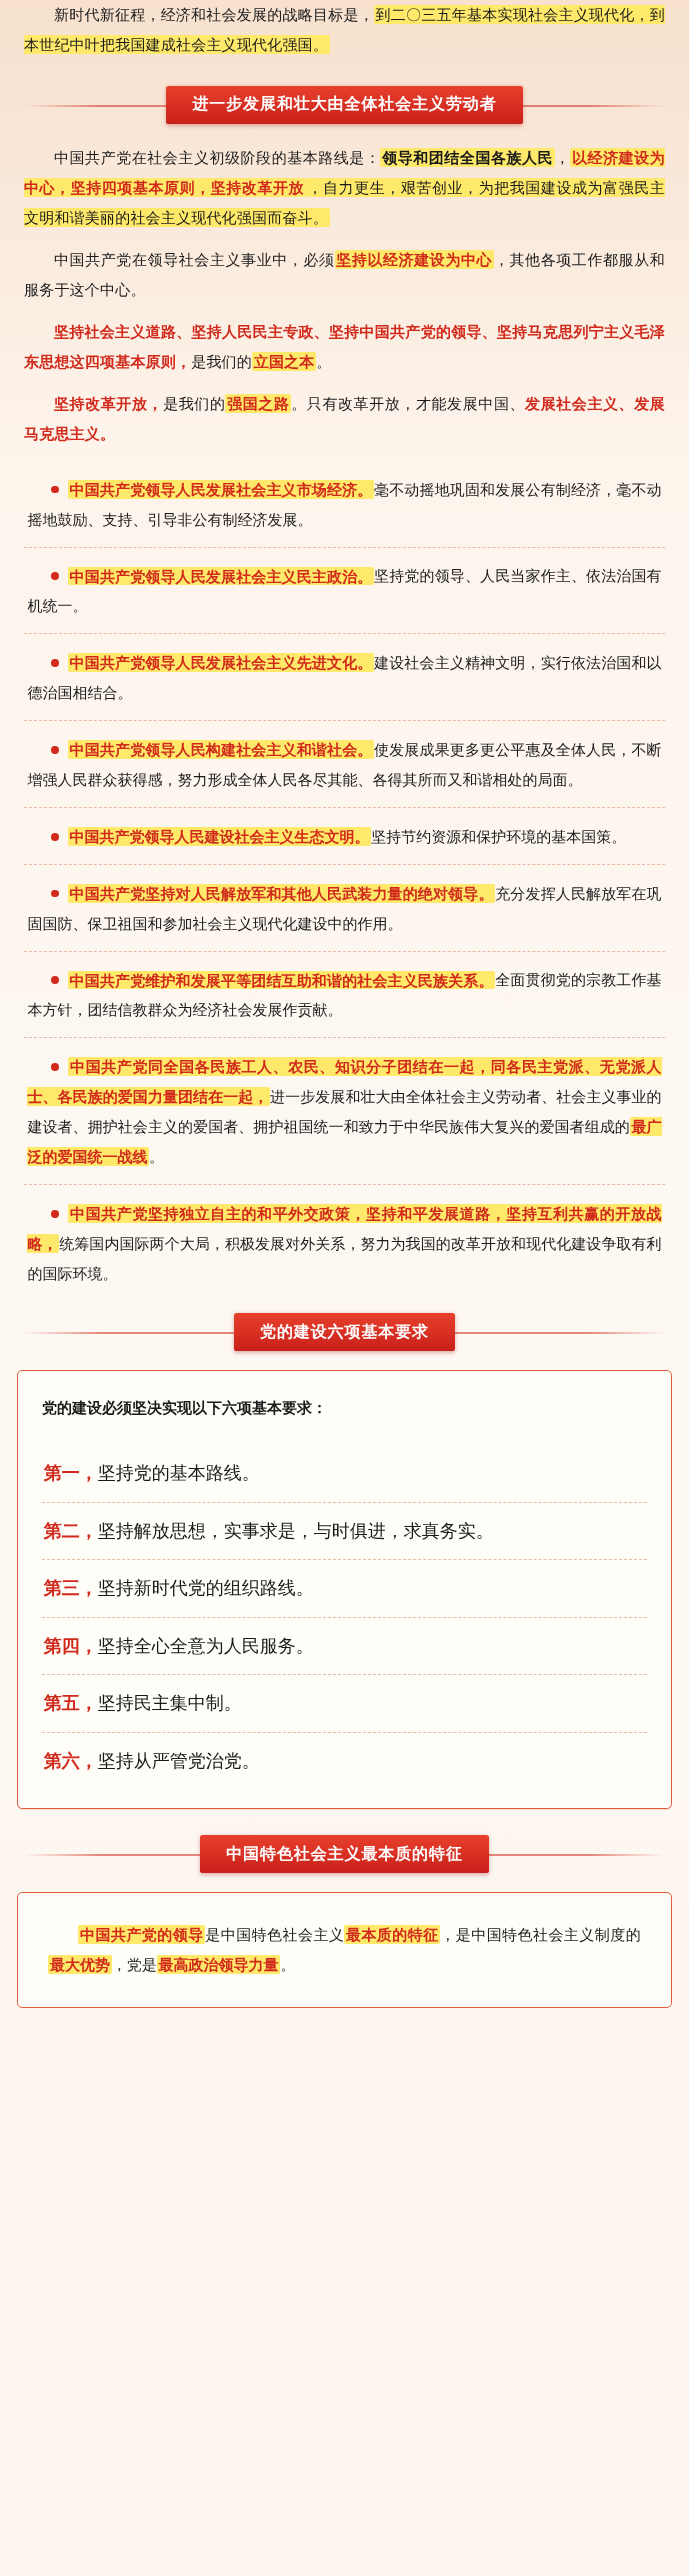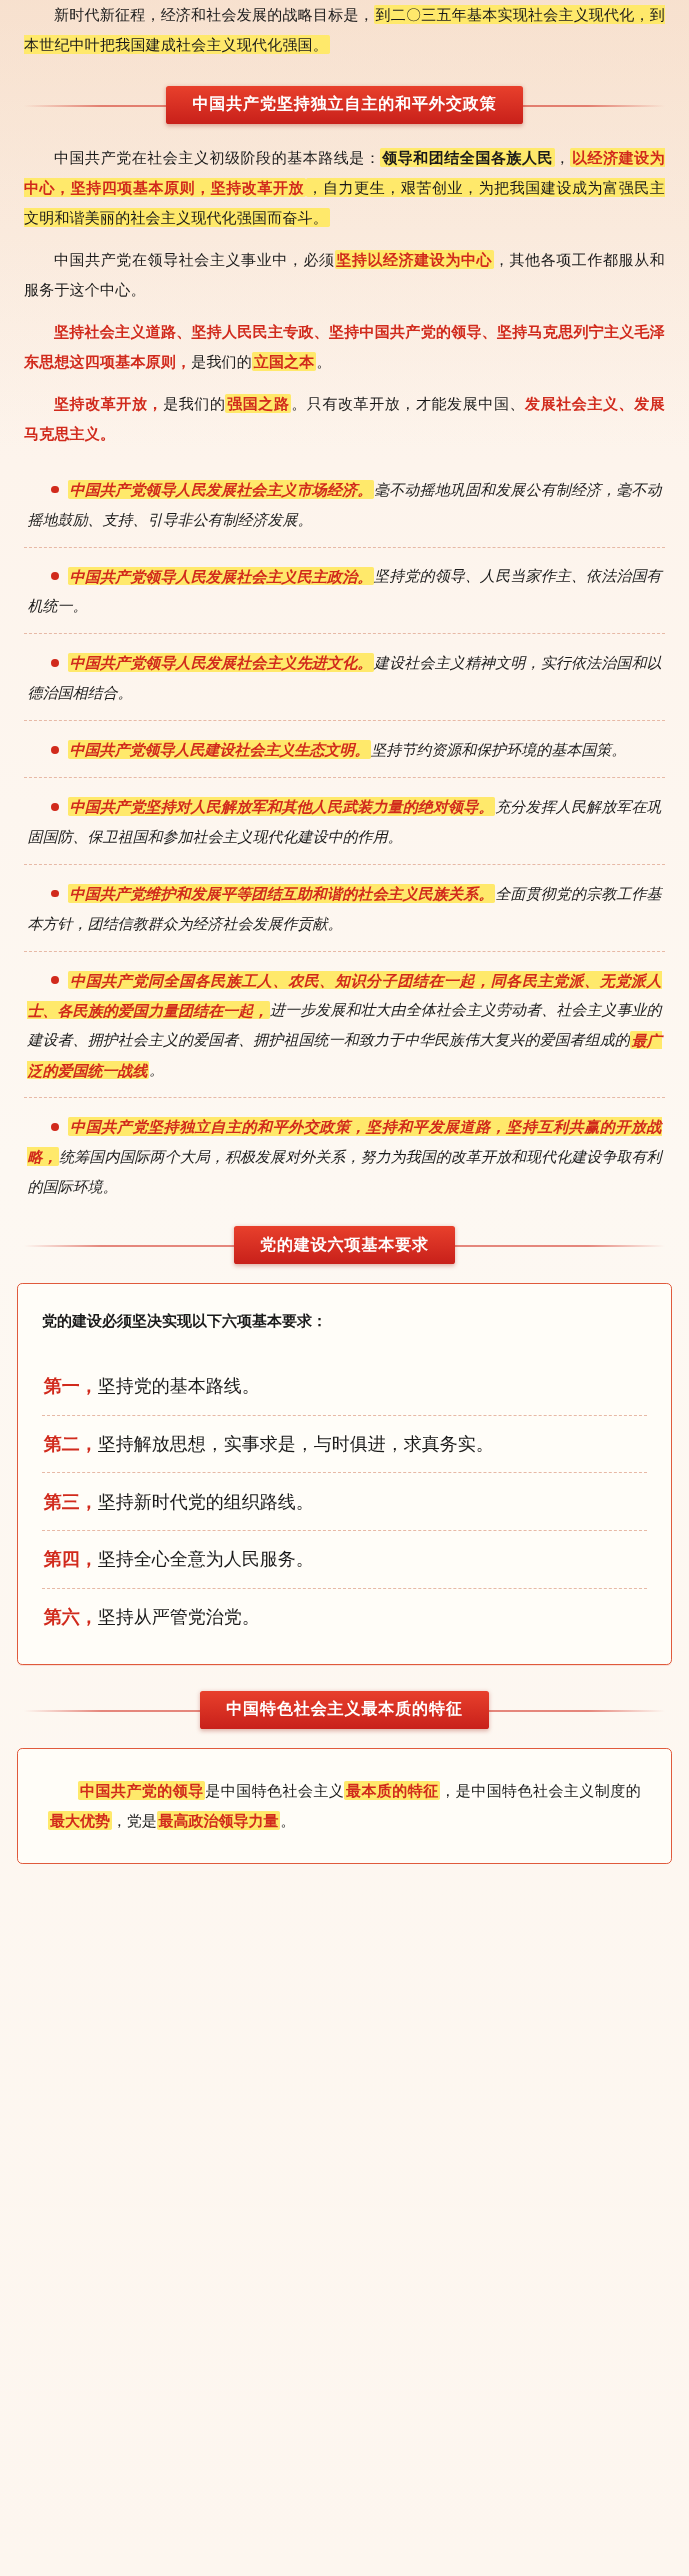--- a/index.html
+++ b/index.html
@@ -102,21 +102,20 @@
     position: relative;
     padding: 13.8px 3.4px 12px 3.4px;
     border-top: 0.9px dashed #e7b9a6;
   }
   .bullet-block:first-of-type { border-top: none; }
   .bullet-block p {
     font-size: 15px;
     line-height: 2.0;
     margin: 0;
     text-align: justify;
-    font-style: italic;
   }
   .bullet-block .dot {
     display: inline-block;
     width: 7.8px;
     height: 7.8px;
     border-radius: 50%;
     background: #d12a1c;
     margin: 0 8.6px 2.6px 24px;
     vertical-align: middle;
   }
@@ -179,39 +178,42 @@
 </head>
 <body>
 
 <div class="page">
   <div class="inner">
 
     <p class="para indent" id="intro-paragraph"><span>新时代新征程，经济和社会发展的战略目标是，</span><span class="hl-yellow">到二〇三五年基本实现社会主义现代化，到本世纪中叶把我国建成社会主义现代化强国。</span></p>
 
     <div class="banner">
       <div class="rule"></div>
-      <div class="plate">中国共产党坚持独立自主的和平外交政策</div>
+      <div class="plate">进一步发展和壮大由全体社会主义劳动者</div>
     </div>
 
     <div id="section-basic-line-body">
         <p class="para indent"><span>中国共产党在社会主义初级阶段的基本路线是：</span><span class="hl-yellow bold">领导和团结全国各族人民</span><span>，</span><span class="hl-yellow red-b">以经济建设为中心，坚持四项基本原则，坚持改革开放</span><span class="hl-yellow">，自力更生，艰苦创业，为把我国建设成为富强民主文明和谐美丽的社会主义现代化强国而奋斗。</span></p>
         <p class="para indent"><span>中国共产党在领导社会主义事业中，必须</span><span class="hl-yellow red-b">坚持以经济建设为中心</span><span>，其他各项工作都服从和服务于这个中心。</span></p>
         <p class="para indent"><span class="red-b">坚持社会主义道路、坚持人民民主专政、坚持中国共产党的领导、坚持马克思列宁主义毛泽东思想这四项基本原则，</span><span>是我们的</span><span class="hl-yellow red-b">立国之本</span><span>。</span></p>
         <p class="para indent"><span class="red-b">坚持改革开放，</span><span>是我们的</span><span class="hl-yellow red-b">强国之路</span><span>。只有改革开放，才能发展中国、</span><span class="red-b">发展社会主义、发展马克思主义。</span></p>
       </div>
 
     <div id="bullet-list">
         <div class="bullet-block">
           <p><span class="dot"></span><span class="bullet-lead">中国共产党领导人民发展社会主义市场经济。</span><span>毫不动摇地巩固和发展公有制经济，毫不动摇地鼓励、支持、引导非公有制经济发展。</span></p>
         </div>
         <div class="bullet-block">
           <p><span class="dot"></span><span class="bullet-lead">中国共产党领导人民发展社会主义民主政治。</span><span>坚持党的领导、人民当家作主、依法治国有机统一。</span></p>
         </div>
         <div class="bullet-block">
           <p><span class="dot"></span><span class="bullet-lead">中国共产党领导人民发展社会主义先进文化。</span><span>建设社会主义精神文明，实行依法治国和以德治国相结合。</span></p>
+        </div>
+        <div class="bullet-block">
+          <p><span class="dot"></span><span class="bullet-lead">中国共产党领导人民构建社会主义和谐社会。</span><span>使发展成果更多更公平惠及全体人民，不断增强人民群众获得感，努力形成全体人民各尽其能、各得其所而又和谐相处的局面。</span></p>
         </div>
         <div class="bullet-block">
           <p><span class="dot"></span><span class="bullet-lead">中国共产党领导人民建设社会主义生态文明。</span><span>坚持节约资源和保护环境的基本国策。</span></p>
         </div>
         <div class="bullet-block">
           <p><span class="dot"></span><span class="bullet-lead">中国共产党坚持对人民解放军和其他人民武装力量的绝对领导。</span><span>充分发挥人民解放军在巩固国防、保卫祖国和参加社会主义现代化建设中的作用。</span></p>
         </div>
         <div class="bullet-block">
           <p><span class="dot"></span><span class="bullet-lead">中国共产党维护和发展平等团结互助和谐的社会主义民族关系。</span><span>全面贯彻党的宗教工作基本方针，团结信教群众为经济社会发展作贡献。</span></p>
         </div>
@@ -229,20 +231,21 @@
     </div>
   </div>
 
   <div class="card">
     <p class="lead">党的建设必须坚决实现以下六项基本要求：</p>
     <div id="requirements-items">
         <p class="req"><span class="num">第一，</span><span>坚持党的基本路线。</span></p>
         <p class="req"><span class="num">第二，</span><span>坚持解放思想，实事求是，与时俱进，求真务实。</span></p>
         <p class="req"><span class="num">第三，</span><span>坚持新时代党的组织路线。</span></p>
         <p class="req"><span class="num">第四，</span><span>坚持全心全意为人民服务。</span></p>
+        <p class="req"><span class="num">第五，</span><span>坚持民主集中制。</span></p>
         <p class="req"><span class="num">第六，</span><span>坚持从严管党治党。</span></p>
       </div>
   </div>
 
   <div class="inner">
 
     <div class="banner">
       <div class="rule"></div>
       <div class="plate">中国特色社会主义最本质的特征</div>
     </div>

